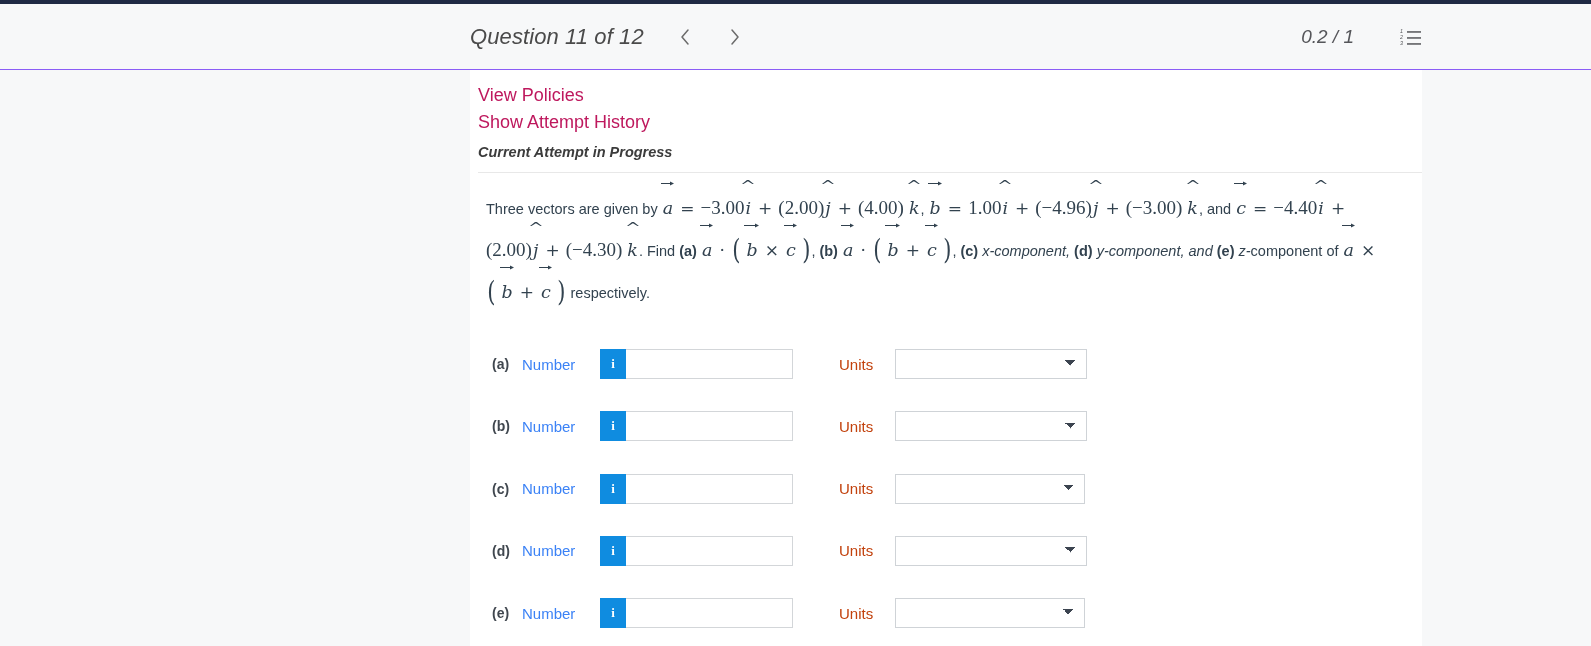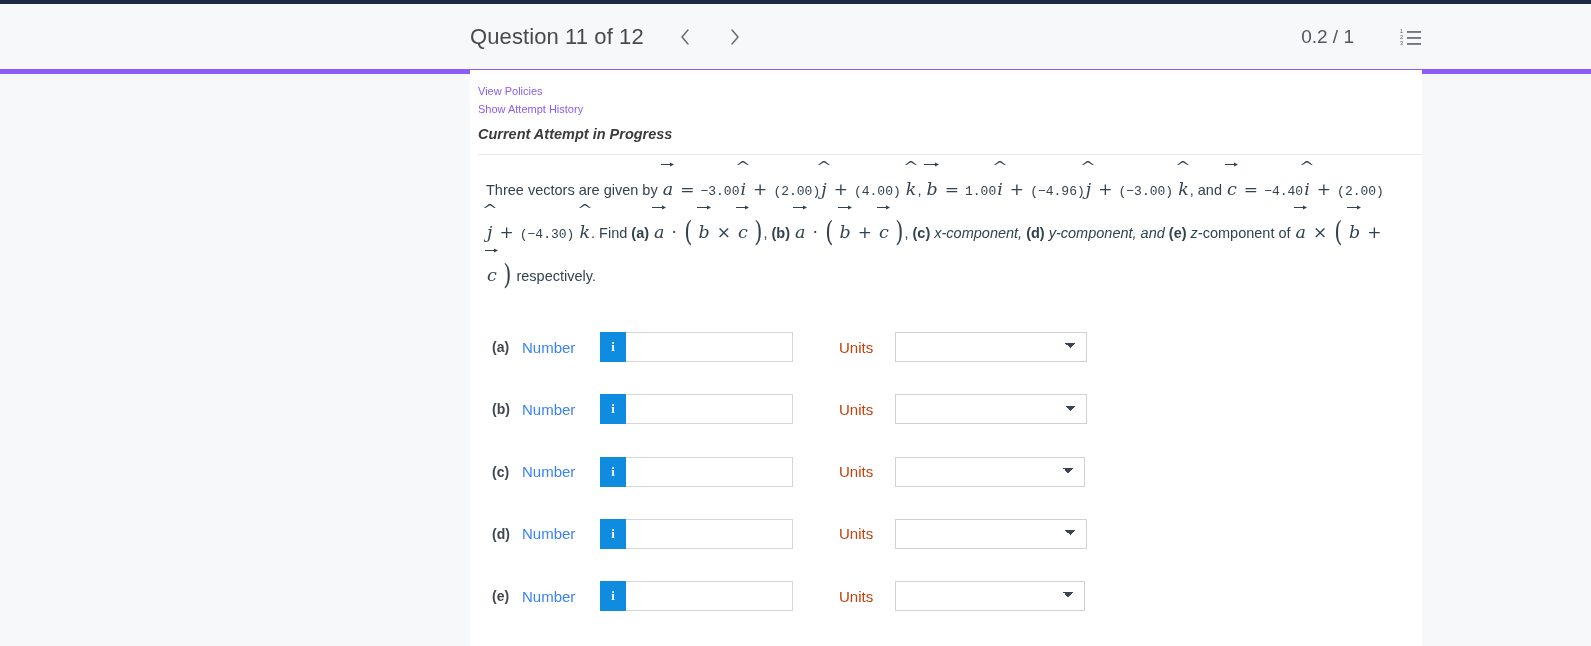--- a/index.html
+++ b/index.html
@@ -24,21 +24,22 @@
     background: #1f2a44;
   }
 
   
   .header {
     position: absolute;
     top: 4px; left: 0;
     width: 1591px;
     height: 65px;
     background: #f7f8f9;
-    border-bottom: 5px solid #8b5cf6;
+    border-bottom: 1px solid #8b5cf6;
+    font-style: italic;
   }
   .header-inner {
     position: absolute;
     left: 470px;
     top: 0;
     width: 952px;
     height: 65px;
     display: flex;
     align-items: center;
   }
@@ -99,22 +100,22 @@
     width: 952px;
     background: #ffffff;
     min-height: 576px;
   }
 
   .links {
     padding: 12px 0 0 0;
   }
   .link {
     display: block;
-    font-size: 11px;
-    color: #8b5cf6;
+    font-size: 18px;
+    color: #be185d;
     text-decoration: none;
     margin: 0 0 0 8px;
     padding: 3px 0;
     cursor: pointer;
     width: max-content;
   }
   .attempt-title {
     font-size: 14.5px;
     font-weight: bold;
     color: #3c3c3c;
@@ -134,21 +135,21 @@
     width: 905px;
     color: #32424f;
     font-size: 14.5px;
     line-height: 37px;
   }
   .problem .txt { font-size: 14.5px; }
   .bold { font-weight: bold; }
   .ital { font-style: italic; }
 
   
-  .math { font-family: Liberation Mono, monospace; font-size: 13px; }
+  .math { font-family: Liberation Serif, serif; font-size: 19px; }
   .vec {
     position: relative;
     display: inline-block;
     font-family: "DejaVu Serif", serif;
     font-style: italic;
     font-size: 17.5px;
     padding: 0 1px;
   }
   .vec::before {
     content: "";

